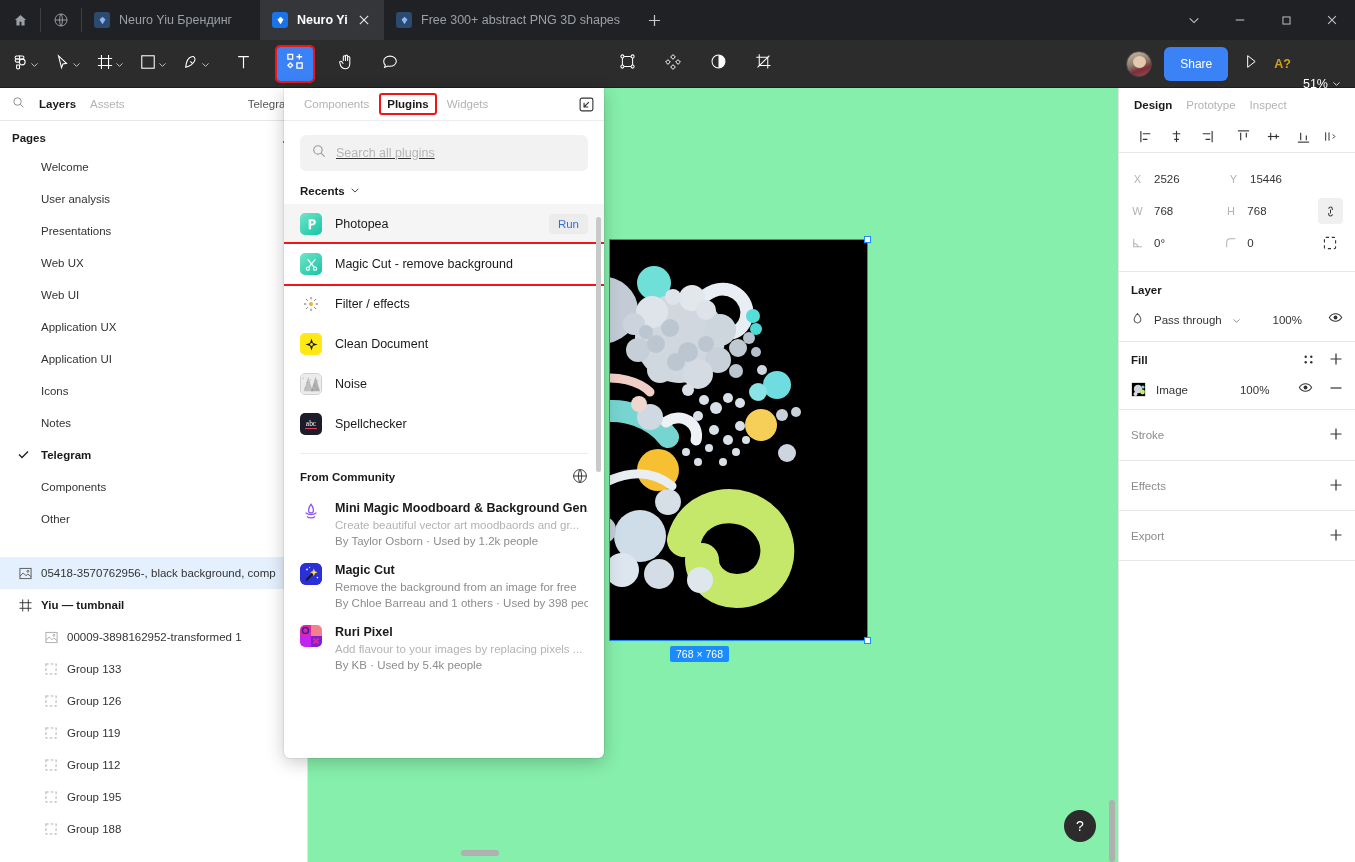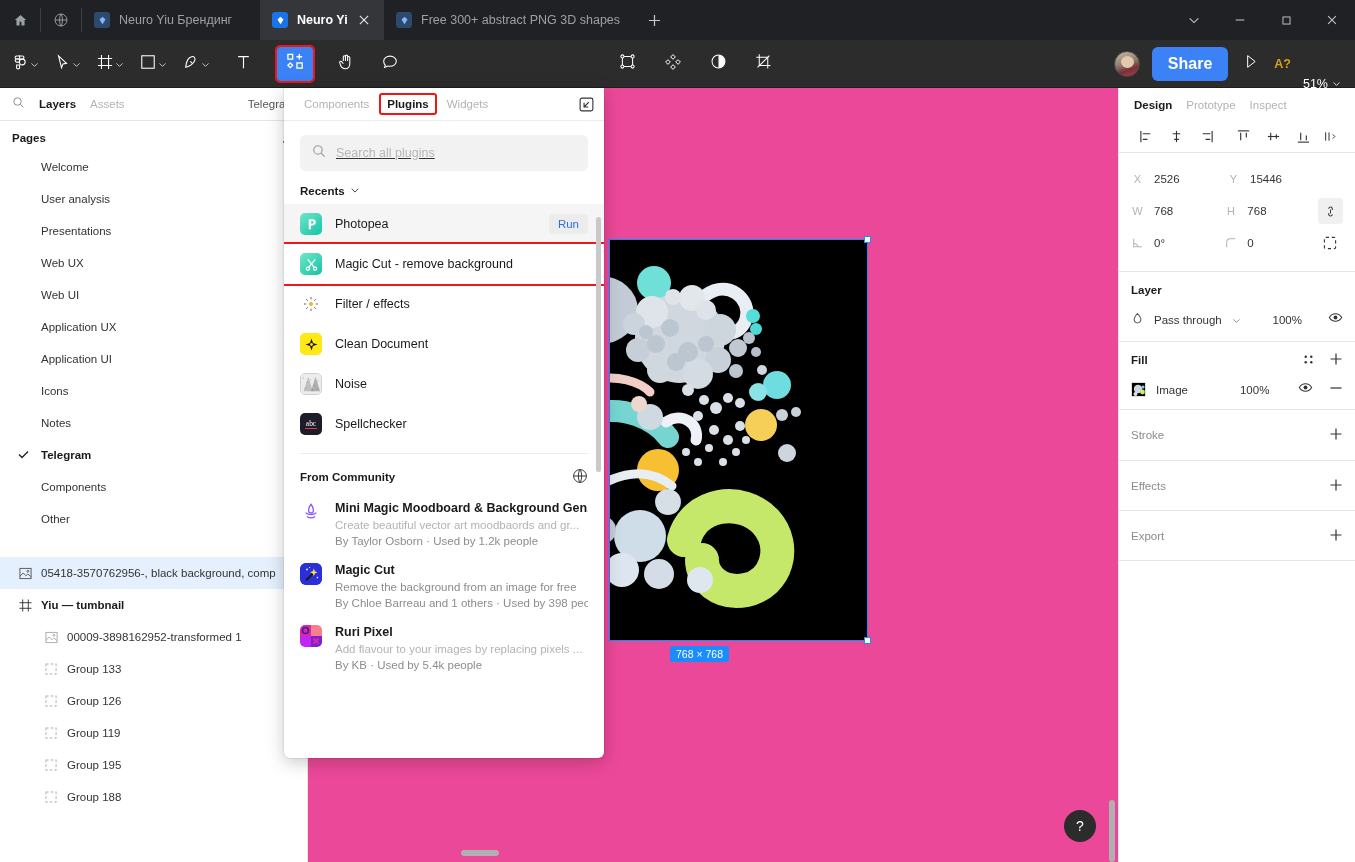--- a/index.html
+++ b/index.html
@@ -63,22 +63,22 @@
     width: 26px; height: 26px; border-radius: 50%; overflow: hidden;
     background: linear-gradient(160deg,#cdbba4 0%, #8e7f6e 45%, #7a2f38 70%, #b4424e 100%);
     border: 1px solid #4a4a4a;
     position: relative;
   }
   .avatar::after {
     content:""; position:absolute; left:6px; top:4px; width:13px; height:12px;
     border-radius: 50%; background:#e3c9ad;
   }
   .share-btn {
-    background: #3b82f6; color: #fff; font-size: 16px; border-radius: 6px;
-    height: 32px; padding: 17px 16px; display: flex; align-items: center; font-weight: 700;
+    background: #3b82f6; color: #fff; font-size: 12px; border-radius: 6px;
+    height: 32px; padding: 17px 16px; display: flex; align-items: center; font-weight: 400;
   }
   .zoomctl { color:#fff; font-size:12.5px; display:flex; align-items:center; gap:4px;margin-top:40px; }
   .a-badge { color: #d4a017; font-size: 12.5px; font-weight: 600; }
 
   
   .leftpanel {
     position: absolute; top: 88px; left: 0; width: 308px; height: 774px;
     background: #ffffff; border-right: 1px solid #e6e6e6;
     display: flex; flex-direction: column;
   }
@@ -108,21 +108,21 @@
   }
   .layer-row.selected { background: #e5f0fe; }
   .layer-row.indent1 { padding-left: 44px; }
   .layer-row.bold { font-weight: bold; color:#1a1a1a; }
   .licon { width: 14px; height: 14px; flex: 0 0 auto; display:flex;align-items:center;justify-content:center; color:#555; }
   .layer-name { overflow: hidden; text-overflow: clip; }
 
   
   .canvas {
     position: absolute; top: 88px; left: 308px; width: 810px; height: 774px;
-    background: #ec4899; overflow: hidden;
+    background: #86efac; overflow: hidden;
   }
   .sel-wrap { position: absolute; left: 302px; top: 152px; }
   .artboard {
     width: 257px; height: 400px; background: #000; position: relative;
     outline: 1.5px solid #1a8cff;
   }
   .art-img { position:absolute; inset:0; overflow:hidden; }
   .handle {
     position: absolute; width: 7px; height: 7px; background: #fff;
     border: 1.5px solid #1a8cff;
@@ -609,20 +609,28 @@
         </span>
         <span class="layer-name">Group 126</span>
       </div>
       <div class="layer-row indent1">
         <span class="licon">
           <svg width="12" height="12" viewBox="0 0 13 13" fill="none" stroke="#b0b0b0" stroke-width="1.1" stroke-dasharray="3 2.2">
               <rect x="1" y="1" width="11" height="11"></rect>
             </svg>
         </span>
         <span class="layer-name">Group 119</span>
+      </div>
+      <div class="layer-row indent1">
+        <span class="licon">
+          <svg width="12" height="12" viewBox="0 0 13 13" fill="none" stroke="#b0b0b0" stroke-width="1.1" stroke-dasharray="3 2.2">
+              <rect x="1" y="1" width="11" height="11"></rect>
+            </svg>
+        </span>
+        <span class="layer-name">Group 112</span>
       </div>
       <div class="layer-row indent1">
         <span class="licon">
           <svg width="12" height="12" viewBox="0 0 13 13" fill="none" stroke="#b0b0b0" stroke-width="1.1" stroke-dasharray="3 2.2">
               <rect x="1" y="1" width="11" height="11"></rect>
             </svg>
         </span>
         <span class="layer-name">Group 195</span>
       </div>
       <div class="layer-row indent1">

